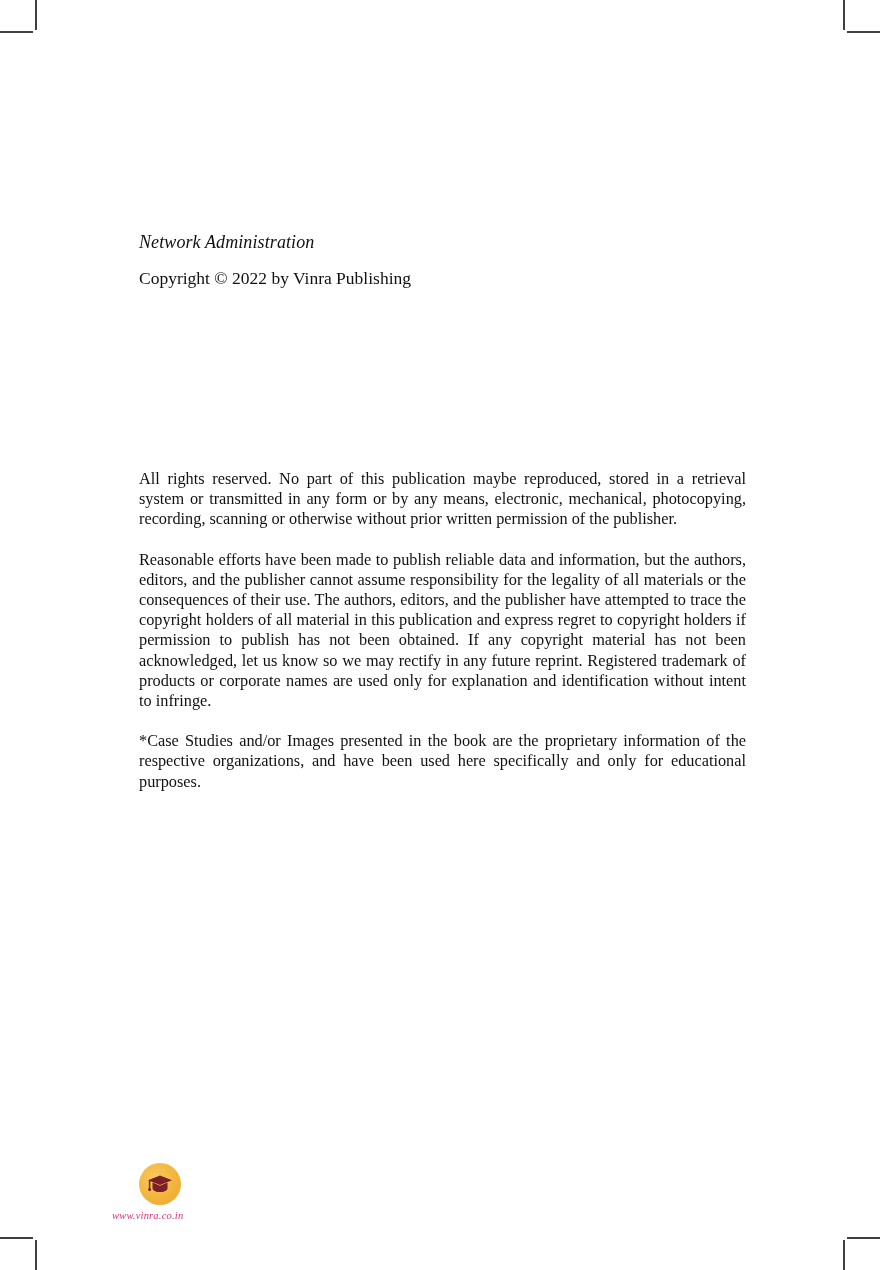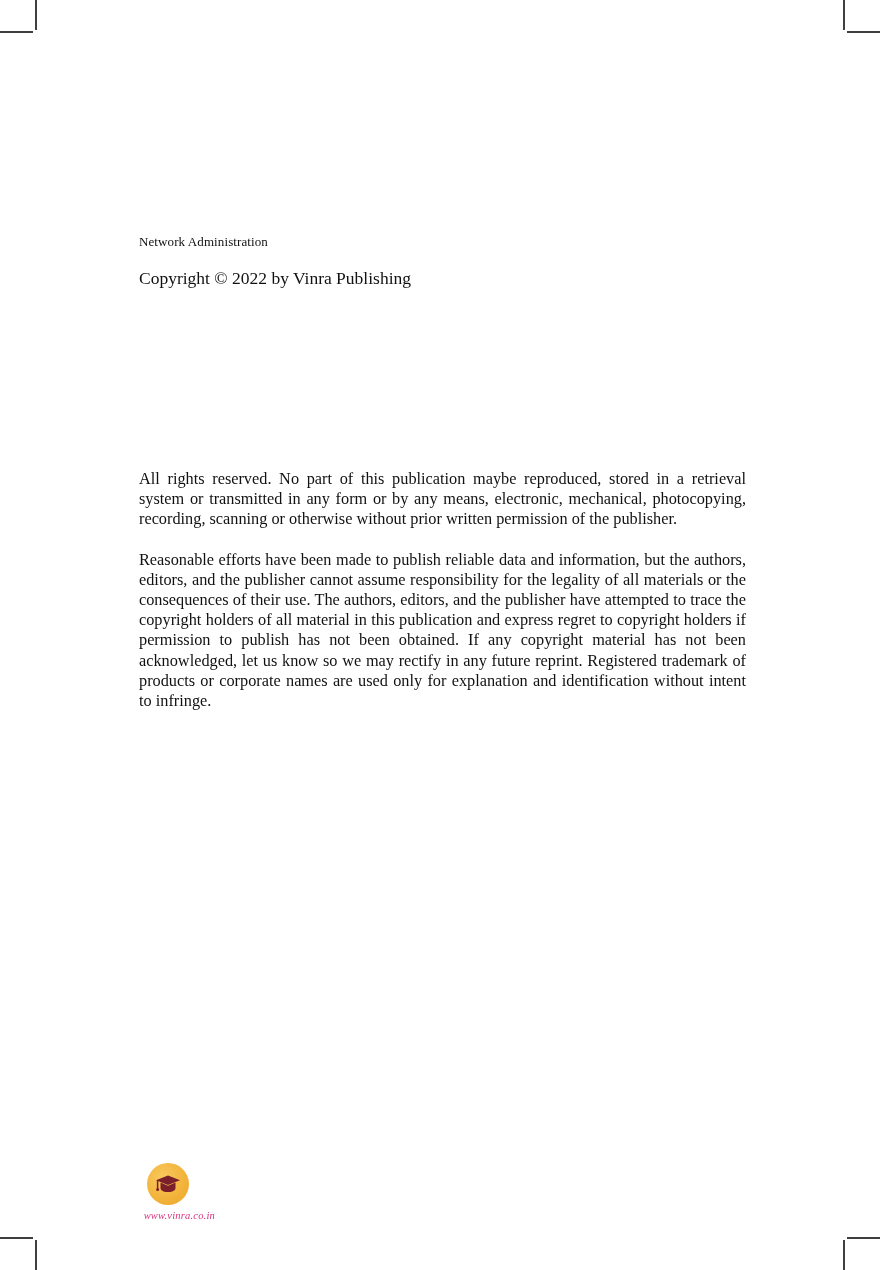--- a/index.html
+++ b/index.html
@@ -40,21 +40,22 @@
     left: 139px;
     top: 0;
     width: 607px;
   }
 
   .book-title {
     position: absolute;
     top: 232px;
     left: 0;
     width: 100%;
-    font-size: 13px;
+    font-style: italic;
+    font-size: 18px;
     line-height: 20px;
     letter-spacing: 0.1px;
   }
 
   .copyright-line {
     position: absolute;
     top: 267px;
     left: 0;
     width: 100%;
     font-size: 17.5px;
@@ -74,24 +75,24 @@
     line-height: 20.2px;
     text-align: justify;
     text-justify: inter-word;
     hyphens: manual;
   }
   .legal p:last-child { margin-bottom: 0; }
 
   
   .logo-block {
     position: absolute;
-    left: 120px;
+    left: 112px;
     top: 1163px;
     width: 95px;
-    text-align: right;
+    text-align: left;
   }
   .logo-mark {
     width: 42px;
     height: 42px;
     margin: 0 auto;
     border-radius: 50%;
     background: radial-gradient(circle at 38% 34%, #f8c95f 0%, #f3b43c 55%, #e9a52c 100%);
     position: relative;
   }
   .logo-mark svg { position: absolute; left: 0; top: 0; }
@@ -120,20 +121,21 @@
 
   <div class="content">
 
     <div class="book-title">Network Administration</div>
 
     <div class="copyright-line">Copyright © 2022 by Vinra Publishing</div>
 
     <div class="legal">
       <p>All rights reserved. No part of this publication maybe reproduced, stored in a retrieval system or transmitted in any form or by any means, electronic, mechanical, photocopying, recording, scanning or otherwise without prior written permission of the publisher.</p>
       <p>Reasonable efforts have been made to publish reliable data and information, but the authors, editors, and the publisher cannot assume responsibility for the legality of all materials or the consequences of their use. The authors, editors, and the publisher have attempted to trace the copyright holders of all material in this publication and express regret to copyright holders if permission to publish has not been obtained. If any copyright material has not been acknowledged, let us know so we may rectify in any future reprint. Registered trademark of products or corporate names are used only for explanation and identification without intent to infringe.</p>
+      <p>*Case Studies and/or Images presented in the book are the proprietary information of the respective organizations, and have been used here specifically and only for educational purposes.</p>
     </div>
 
   </div>
 
   <div class="logo-block">
     <div class="logo-mark">
       <span>
         <svg width="42" height="42" viewBox="0 0 42 42" aria-hidden="true">
 
           <polygon points="21,12.5 33,17.2 21,21.9 9,17.2" fill="#7b1f2b"></polygon>

